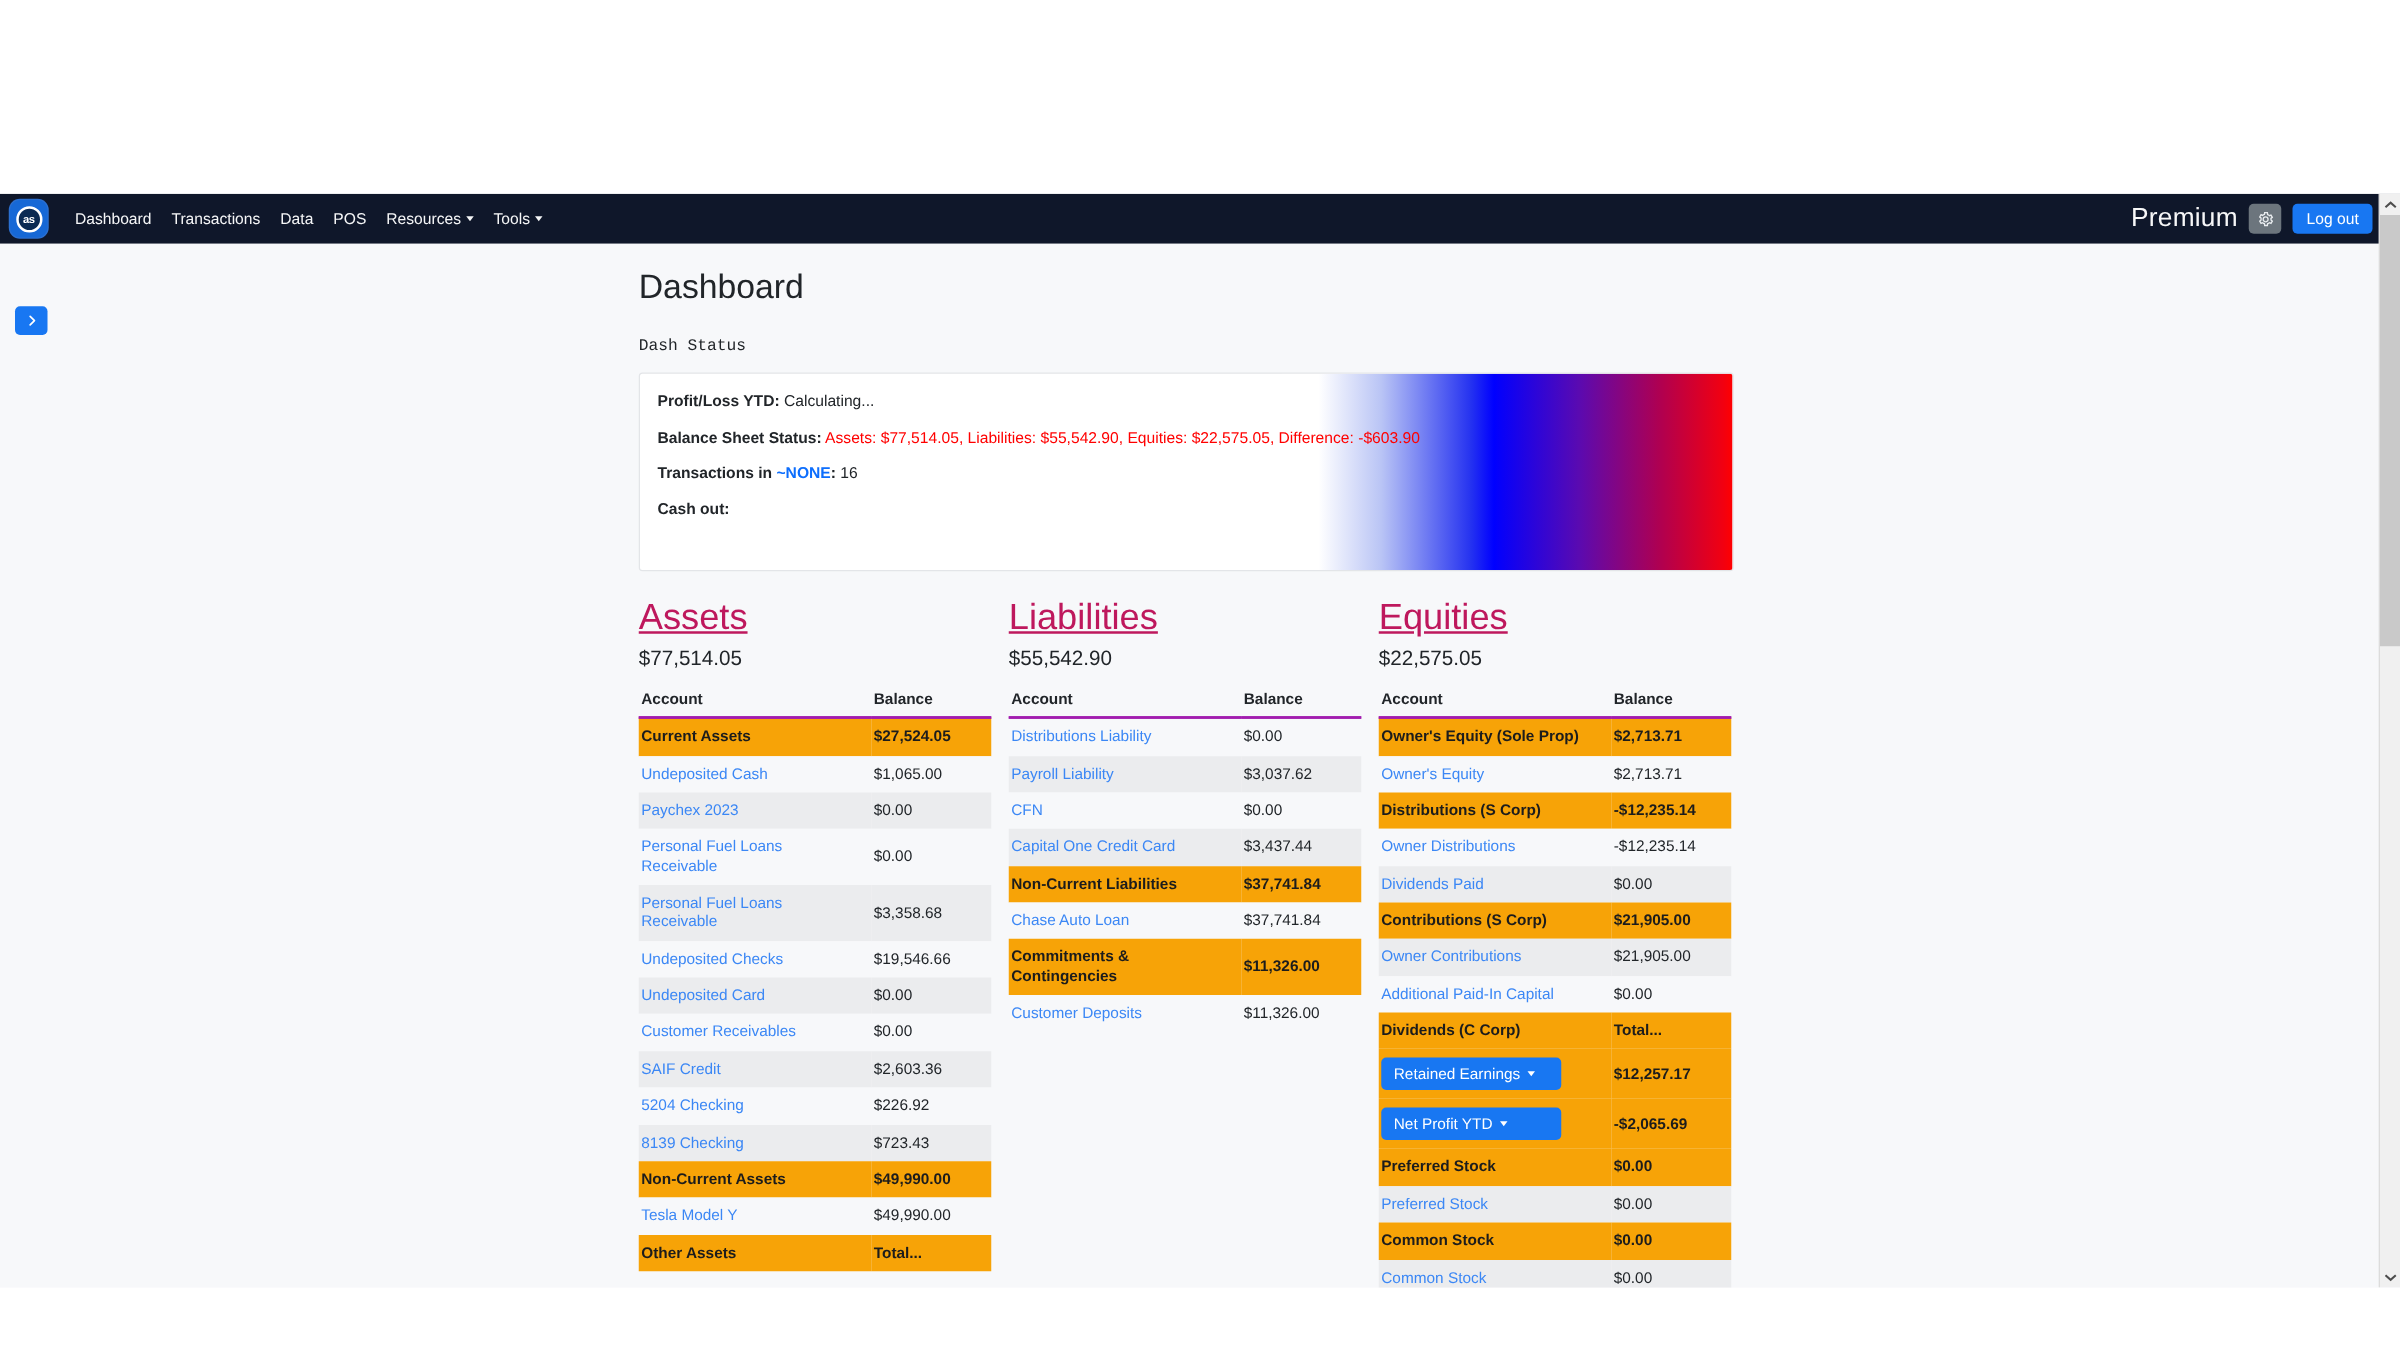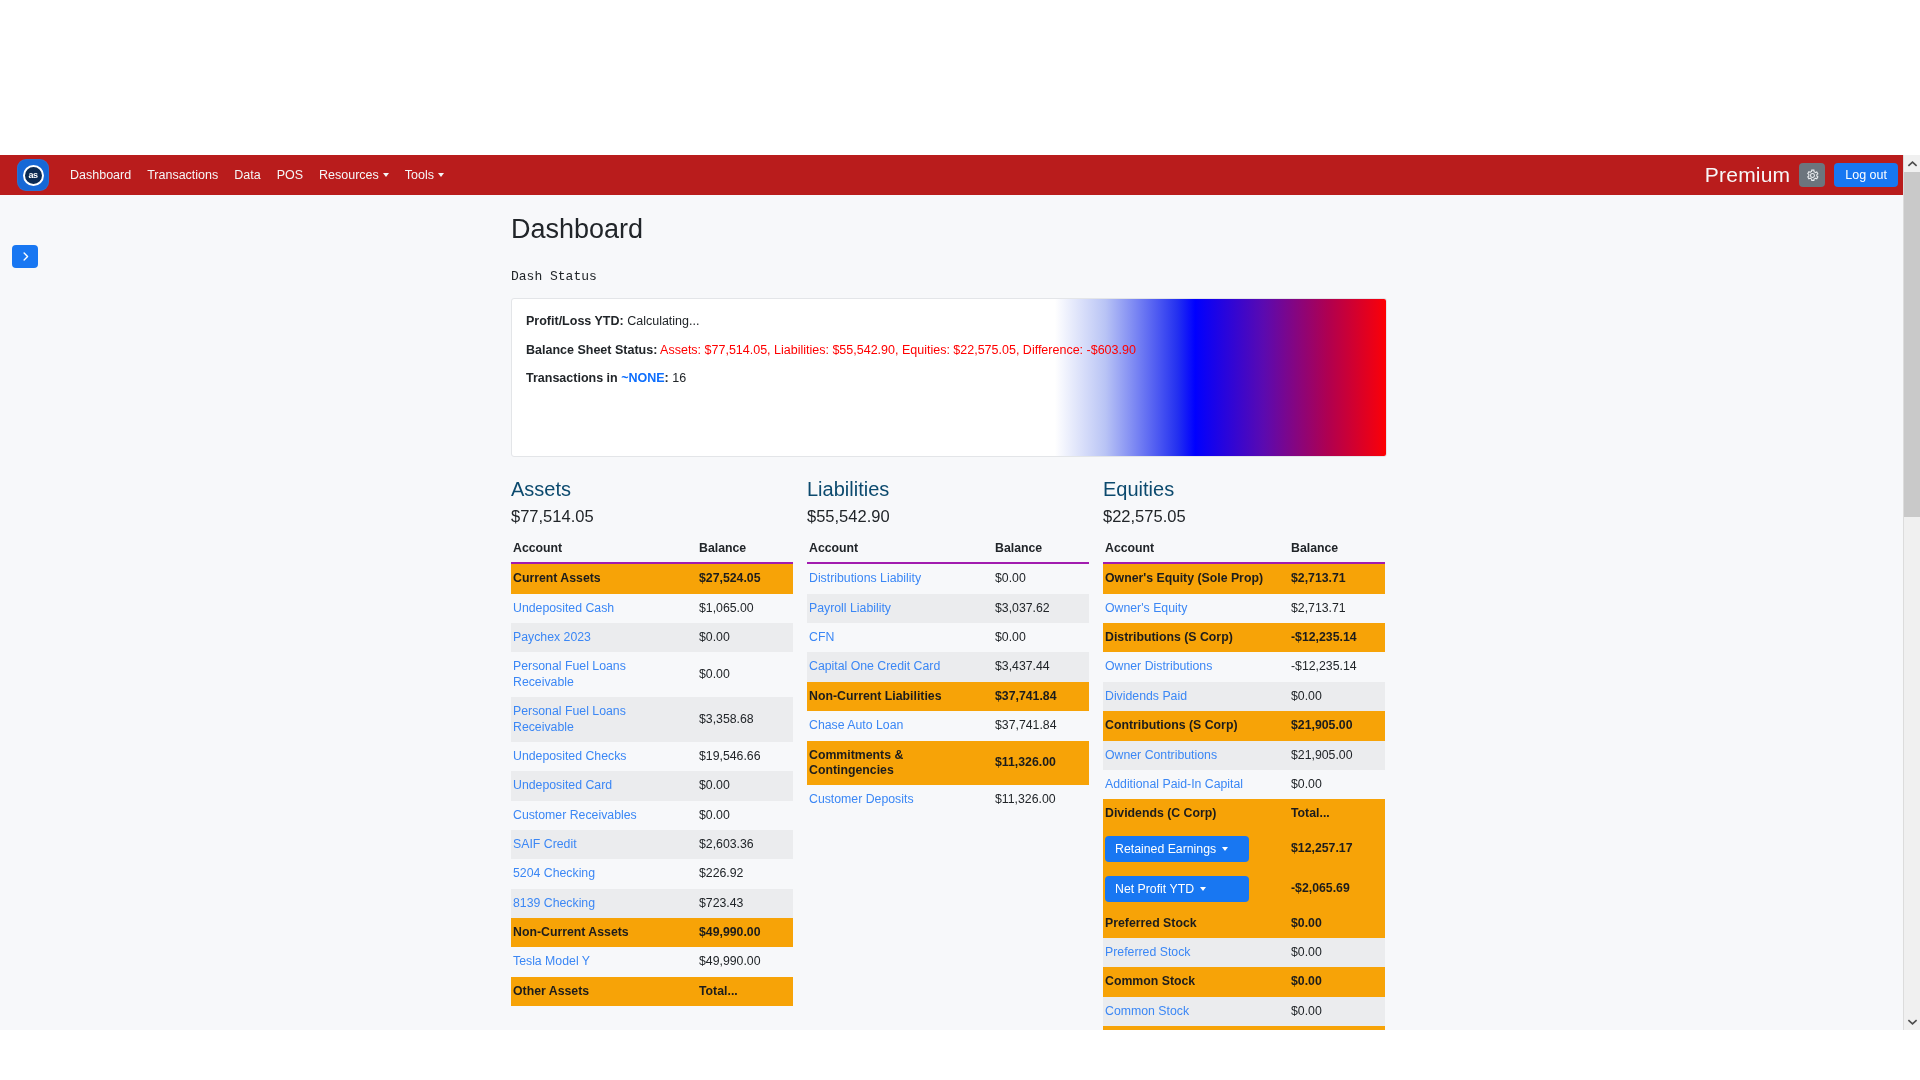--- a/index.html
+++ b/index.html
@@ -14,24 +14,24 @@
     left: 0; top: 155px;
     width: 1920px; height: 875px;
     background: #f7f8fa;
     overflow: hidden;
   }
 
   
   .navbar {
     position: relative;
     height: 40px;
-    background: #b91c1c;
+    background: #0f172a;
     display: flex;
     align-items: center;
-    padding-left: 18px;
+    padding-left: 8px;
     padding-right: 22px;
   }
   .brand-logo {
     width: 30px; height: 30px;
     border-radius: 8px;
     background: #1668d6;
     display: flex; align-items: center; justify-content: center;
     flex: 0 0 auto;
     margin-right: 14px;
     box-shadow: 0 0 0 1px #2b6fd0;
@@ -155,24 +155,25 @@
   .blue-strong { color: #0d6efd; font-weight: bold; }
 
   
   .columns {
     display: flex;
     margin-top: 20px;
     gap: 14px;
   }
   .col { width: 282px; }
   .col-title {
-    font-size: 20px;
+    font-size: 29px;
     font-weight: 400;
-    color: #0c4a6e;
+    color: #be185d;
     line-height: 1.2;
+    text-decoration: underline;
   }
   .col-total {
     font-size: 16.5px;
     color: #212529;
     margin-top: 6px;
     margin-bottom: 10px;
   }
   table.acct {
     width: 100%;
     border-collapse: collapse;
@@ -298,20 +299,24 @@
           </div>
           <div class="status-line">
             <b>Balance Sheet Status:</b>
             <span class="red">Assets: $77,514.05, Liabilities: $55,542.90, Equities: $22,575.05, Difference: -$603.90</span>
           </div>
           <div class="status-line">
             <b>Transactions in</b>
             <b class="blue-strong">~NONE</b><b>:</b>
             <span>16</span>
           </div>
+          <div class="status-line">
+            <b>Cash out:</b>
+            <span></span>
+          </div>
         </div>
       </div>
 
       <div class="columns" id="account-columns">
           <div class="col">
             <div class="col-title">Assets</div>
             <div class="col-total">$77,514.05</div>
             <table class="acct">
               <thead>
                 <tr>

